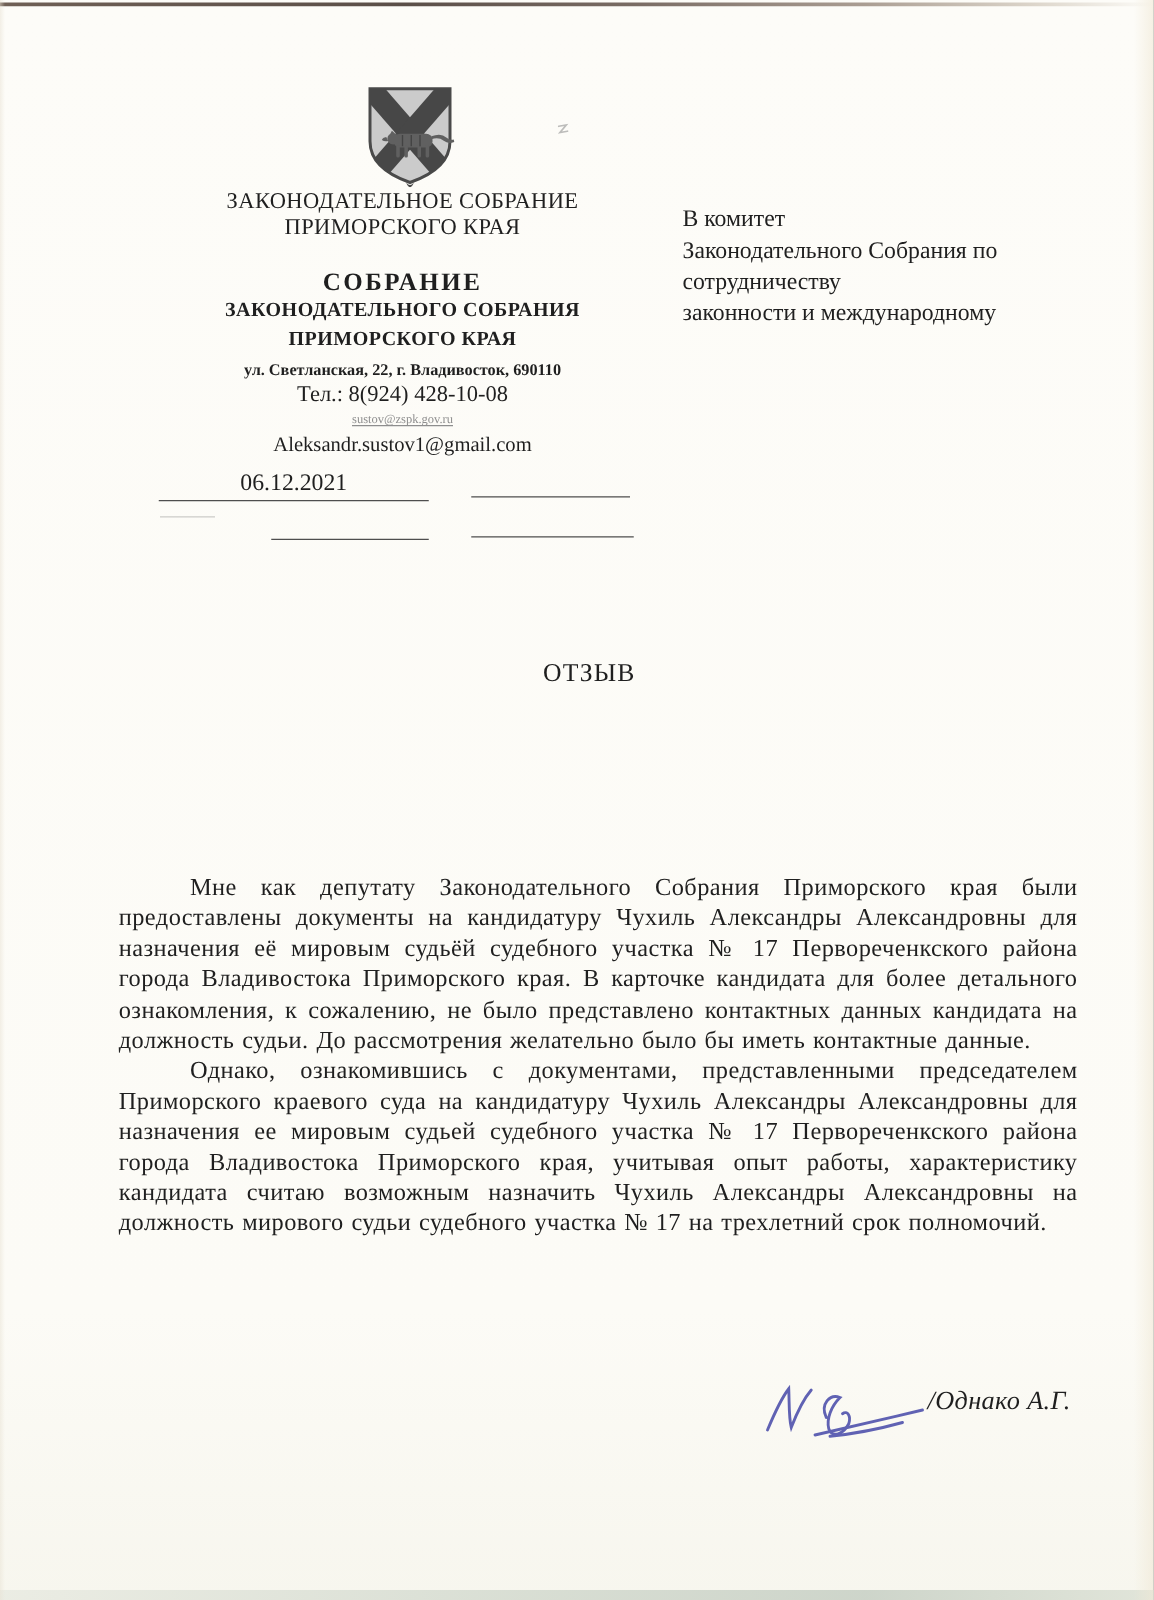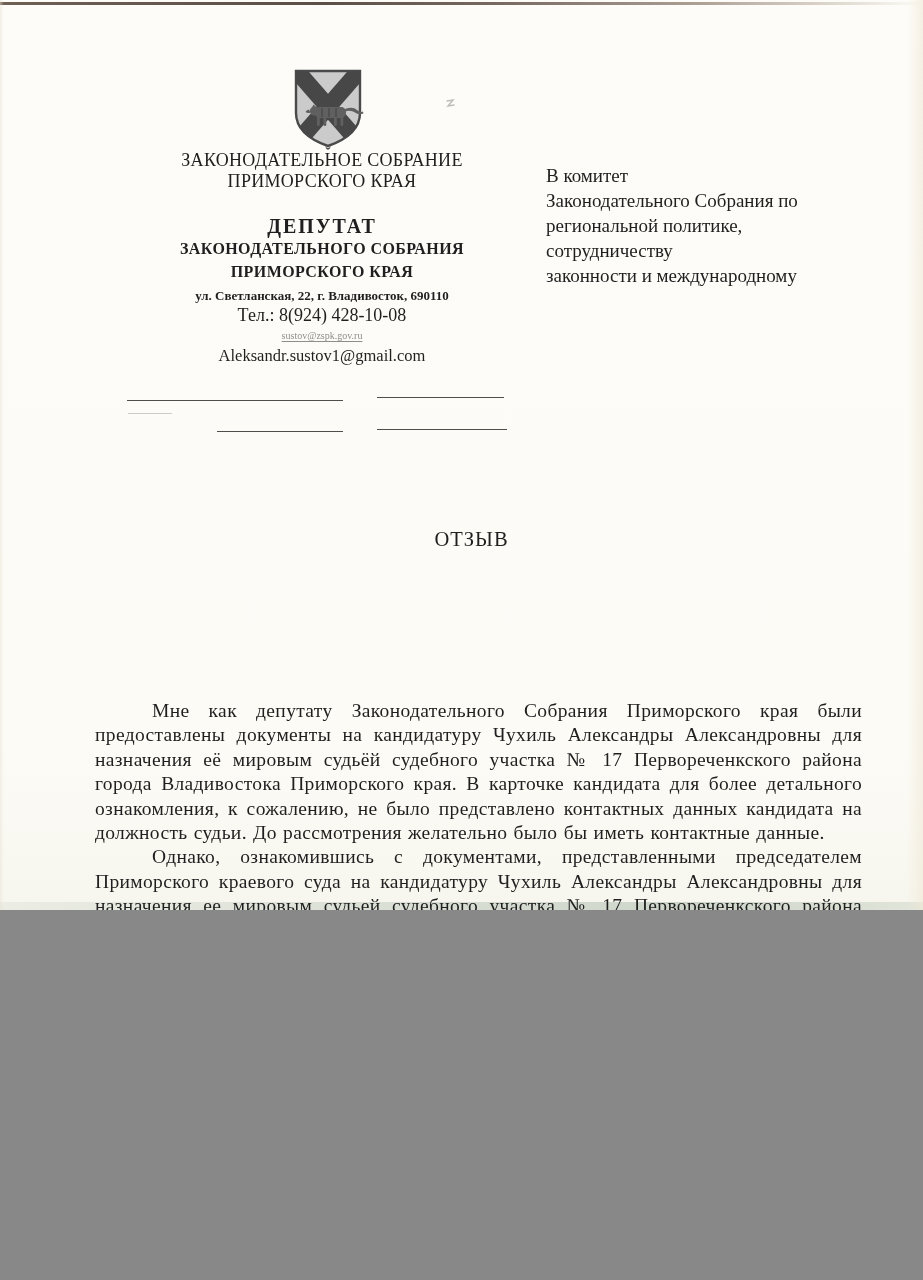--- a/index.html
+++ b/index.html
@@ -3,21 +3,21 @@
 <meta charset="utf-8">
 <style>
   html, body { margin:0; padding:0; }
   body {
     width:923px; height:1280px;
     font-family:"Liberation Serif","DejaVu Serif",serif;
     color:#1f1f1f;
     background:#888;
   }
   .page {
-    position:relative; width:923px; height:910px; overflow:hidden;
+    position:relative; width:923px; height:1280px; overflow:hidden;
     background:linear-gradient(180deg,#fdfcf8 0%,#fcfbf6 82%,#f7f6ee 100%);
   }
   .abs { position:absolute; }
 
   
   .scan-top-line { left:0; top:2px; width:100%; height:3px;
     background:linear-gradient(to right,#564439 0%,#3e3029 35%,#62524a 55%,#9c8d81 75%,#d8d0c4 90%,rgba(232,226,216,0) 100%);
     opacity:.85; }
   .scan-bottom-band { left:0; bottom:0; width:100%; height:8px;
     background:linear-gradient(to right,#e9ebe2 0%,#d3dacf 45%,#c6cfc4 75%,#dde2d6 100%);
@@ -108,38 +108,38 @@
       <line x1="38" y1="40" x2="38" y2="49"></line>
       <line x1="45" y1="40" x2="45" y2="49"></line>
     </g>
     <path d="M34,78 q3,4 6,0 q-1,3.4 -3,3.8 q-2,-.4 -3,-3.8 Z" fill="#4a4a4a"></path>
   </svg>
 
   <div class="abs sender">
     <div class="org-line">ЗАКОНОДАТЕЛЬНОЕ СОБРАНИЕ</div>
     <div class="org-line">ПРИМОРСКОГО КРАЯ</div>
     <div class="role-block">
-      <div class="role-line1">ДЕПУТАТ</div>
+      <div class="role-line1">СОБРАНИЕ</div>
       <div class="role-line">ЗАКОНОДАТЕЛЬНОГО СОБРАНИЯ</div>
       <div class="role-line">ПРИМОРСКОГО КРАЯ</div>
     </div>
     <div class="addr-line">ул. Светланская, 22, г. Владивосток, 690110</div>
     <div class="phone-line">Тел.: 8(924) 428-10-08</div>
     <div class="email-link">sustov@zspk.gov.ru</div>
     <div class="email-plain">Aleksandr.sustov1@gmail.com</div>
   </div>
 
   <div class="abs recipient">
     <div>В комитет</div>
     <div>Законодательного Собрания по</div>
-    <div>региональной политике,</div>
     <div>сотрудничеству</div>
     <div>законности и международному</div>
   </div>
 
+  <div class="abs date-label">06.12.2021</div>
   <div class="abs rule rule-a"></div>
   <div class="abs rule rule-b"></div>
   <div class="abs rule rule-ghost"></div>
   <div class="abs rule rule-c"></div>
   <div class="abs rule rule-d"></div>
 
   <div class="abs doc-title">ОТЗЫВ</div>
 
   <div class="abs doc-body">
     <p>Мне как депутату Законодательного Собрания Приморского края были предоставлены документы на кандидатуру Чухиль Александры Александровны для назначения её мировым судьёй судебного участка № 17 Первореченкского района города Владивостока Приморского края. В карточке кандидата для более детального ознакомления, к сожалению, не было представлено контактных данных кандидата на должность судьи. До рассмотрения желательно было бы иметь контактные данные.</p>

